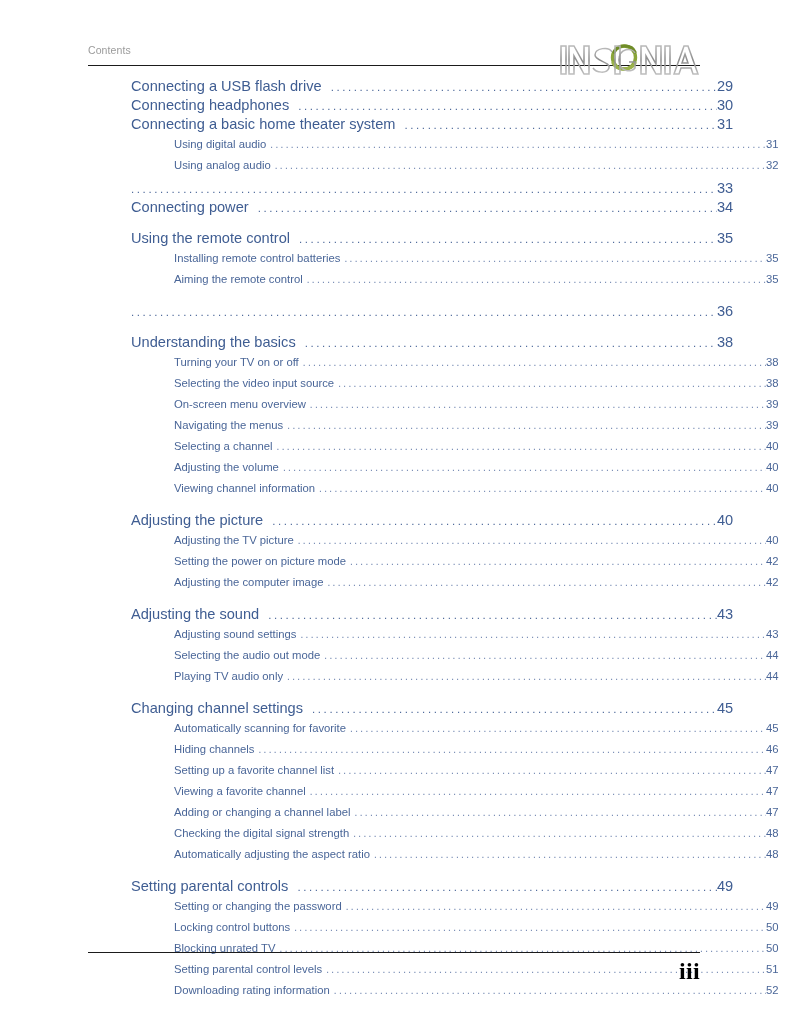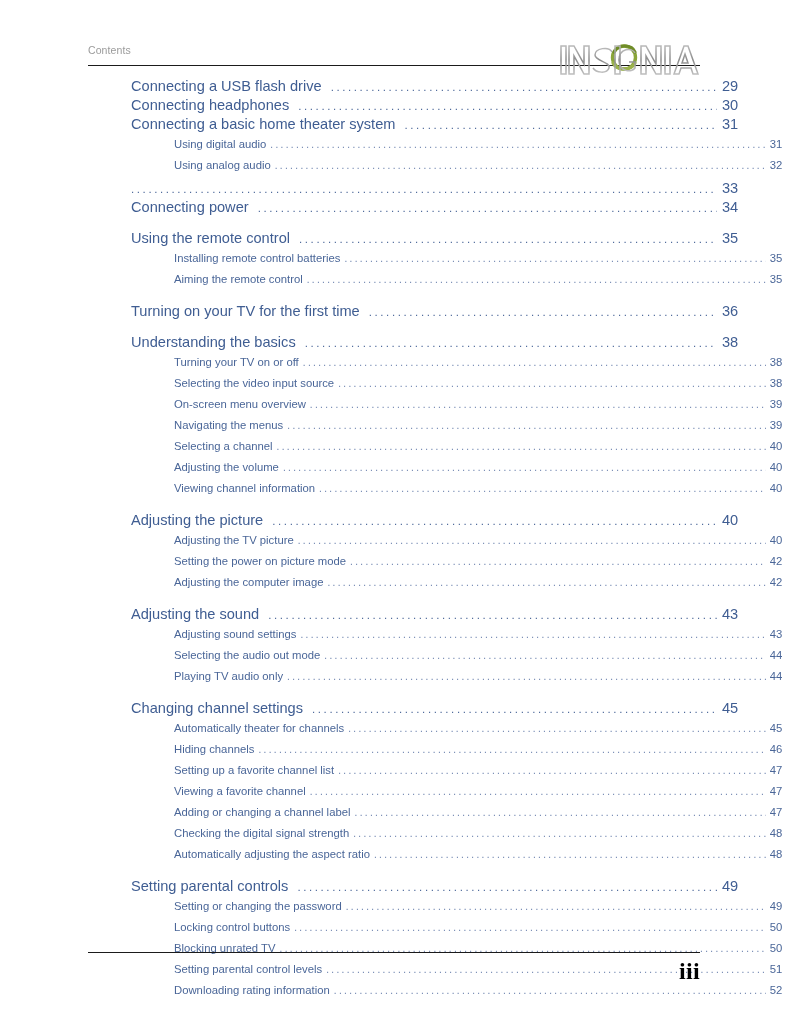--- a/index.html
+++ b/index.html
@@ -85,21 +85,21 @@
     overflow: hidden;
     white-space: nowrap;
     min-width: 0;
   }
   .toc-row .leader span {
     display: block;
     letter-spacing: 2.6px;
   }
   .toc-row .pagenum {
     flex: 0 0 auto;
-    text-align: center;
+    text-align: left;
   }
 
   
   .lvl1 {
     padding-left: 43px;
     height: 19px;
     color: #3f5d92;
     font-size: 14.6px;
   }
   .lvl1 .label { padding-right: 9px; }
@@ -270,21 +270,20 @@
         <span class="pagenum">35</span>
       </div>
       <div class="toc-row lvl2 gap-small">
         <span class="label">Aiming the remote control</span>
         <span class="leader">
           <span>................................................................................................................................................................</span>
         </span>
         <span class="pagenum">35</span>
       </div>
       <div class="toc-row lvl1 gap-before">
-        <span class="label">Turning on your TV for the first time</span>
         <span class="leader">
           <span>................................................................................................................................................................</span>
         </span>
         <span class="pagenum">36</span>
       </div>
       <div class="toc-row lvl1 gap-before">
         <span class="label">Understanding the basics</span>
         <span class="leader">
           <span>................................................................................................................................................................</span>
         </span>
@@ -396,21 +395,21 @@
         <span class="pagenum">44</span>
       </div>
       <div class="toc-row lvl1 gap-before">
         <span class="label">Changing channel settings</span>
         <span class="leader">
           <span>................................................................................................................................................................</span>
         </span>
         <span class="pagenum">45</span>
       </div>
       <div class="toc-row lvl2 gap-small">
-        <span class="label">Automatically theater for channels</span>
+        <span class="label">Automatically scanning for favorite</span>
         <span class="leader">
           <span>................................................................................................................................................................</span>
         </span>
         <span class="pagenum">45</span>
       </div>
       <div class="toc-row lvl2 gap-small">
         <span class="label">Hiding channels</span>
         <span class="leader">
           <span>................................................................................................................................................................</span>
         </span>

